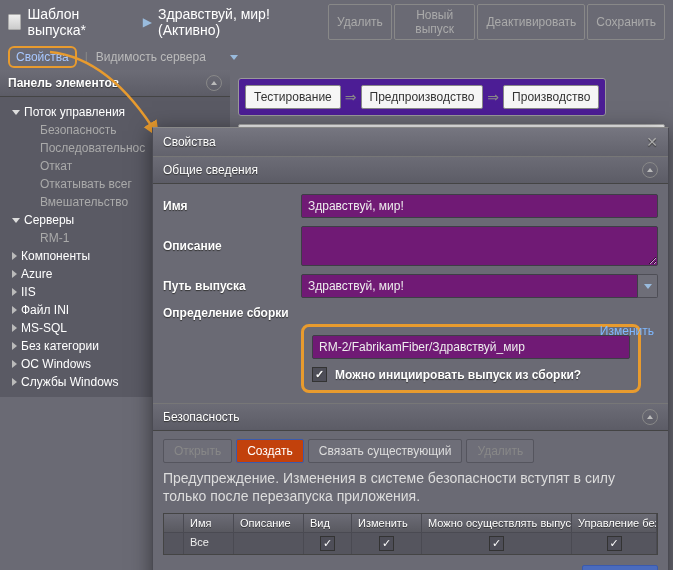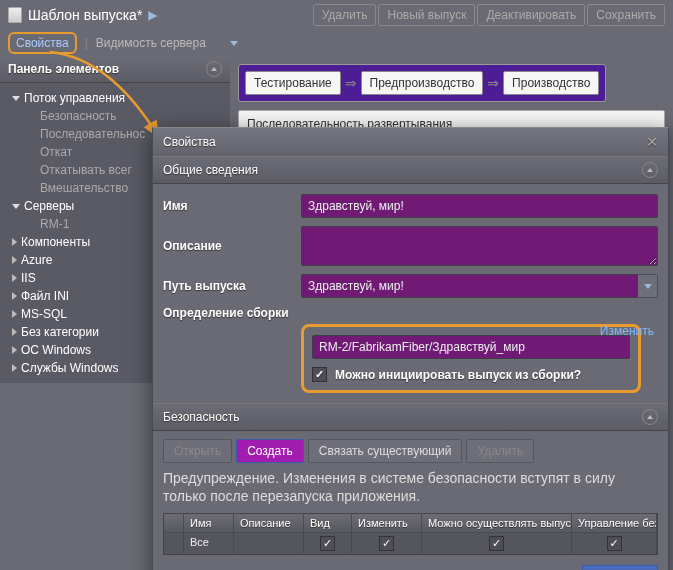--- a/index.html
+++ b/index.html
@@ -47,41 +47,42 @@
 .mselect .dd{width:20px;background:#6e6e78;border:1px solid #4e4e56;border-left:none;display:flex;align-items:center;justify-content:center;border-radius:0 2px 2px 0}
 .buildgrp{display:flex;align-items:center;gap:10px}
 .buildgrp .minput{flex:1}
 .link{color:#7fb8ff}
 .highlight{border:3px solid #e89b2e;border-radius:8px;padding:8px;margin:4px 0 0 138px;width:340px}
 .chkrow{display:flex;align-items:center;gap:8px;margin-top:8px;color:#fff;font-weight:600;text-shadow:0 1px 1px #333}
 .chk{width:15px;height:15px;background:#4e4e58;border:1px solid #333;display:flex;align-items:center;justify-content:center;color:#fff;font-size:11px}
 .secrow{display:flex;gap:4px;padding:8px 10px 4px}
 .sbtn{background:#6e6e78;border:1px solid #55555e;color:#ddd;padding:4px 10px;border-radius:2px}
 .sbtn.disabled{color:#888}
-.sbtn.primary{background:#a21caf;border-color:#3a5aad;color:#fff}
+.sbtn.primary{background:#c2410c;border-color:#3a5aad;color:#fff}
 .warn{padding:2px 10px 8px;color:#ddd;font-size:14px;line-height:1.3}
 .grid{margin:0 10px;border:1px solid #444}
 .grid .ghdr,.grid .grow{display:flex}
 .grid .ghdr{background:linear-gradient(#6c6c76,#58585f)}
 .grid .ghdr>div{padding:3px 6px;border-right:1px solid #4a4a52;border-bottom:1px solid #4a4a52;color:#fff;font-size:11px;text-shadow:0 1px 0 #333;overflow:hidden;white-space:nowrap}
 .grid .grow{background:#55555e}
 .grid .grow>div{padding:3px 6px;border-right:1px solid #4a4a52;color:#eee;font-size:11px;text-align:center}
 .c1{width:20px}.c2{width:50px}.c3{width:70px}.c4{width:48px}.c5{width:70px}.c6{width:150px}.c7{flex:1}
 .mfoot{display:flex;justify-content:flex-end;padding:10px}
 .closebtn{background:#4a6bbd;border:1px solid #3a5aad;color:#fff;padding:5px 14px;border-radius:2px}
 
 .arrow-svg{position:absolute;left:40px;top:48px;pointer-events:none}
 </style>
 </head>
 <body>
 
 <div class="topbar">
   <div class="doc-icon"></div>
   <span class="crumb">Шаблон выпуска*</span>
   <span class="tri">▶</span>
+  <span class="crumb">Здравствуй, мир! (Активно)</span>
   <div class="topbtns">
     <button class="tbtn">Удалить</button>
     <button class="tbtn">Новый выпуск</button>
     <button class="tbtn">Деактивировать</button>
     <button class="tbtn">Сохранить</button>
   </div>
 </div>
 
 <div class="subbar">
   <span class="pill">Свойства</span>

